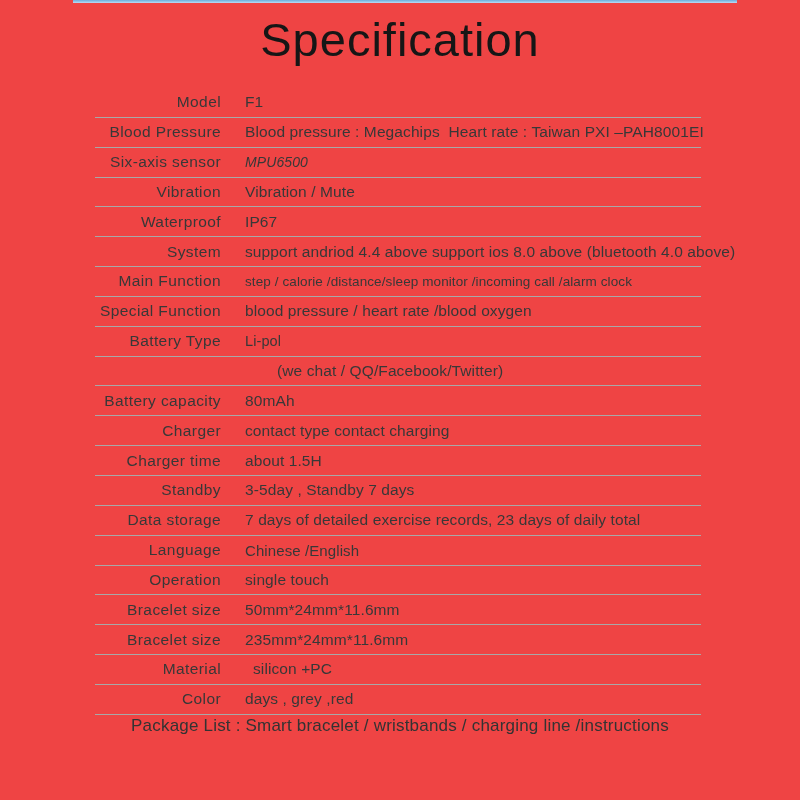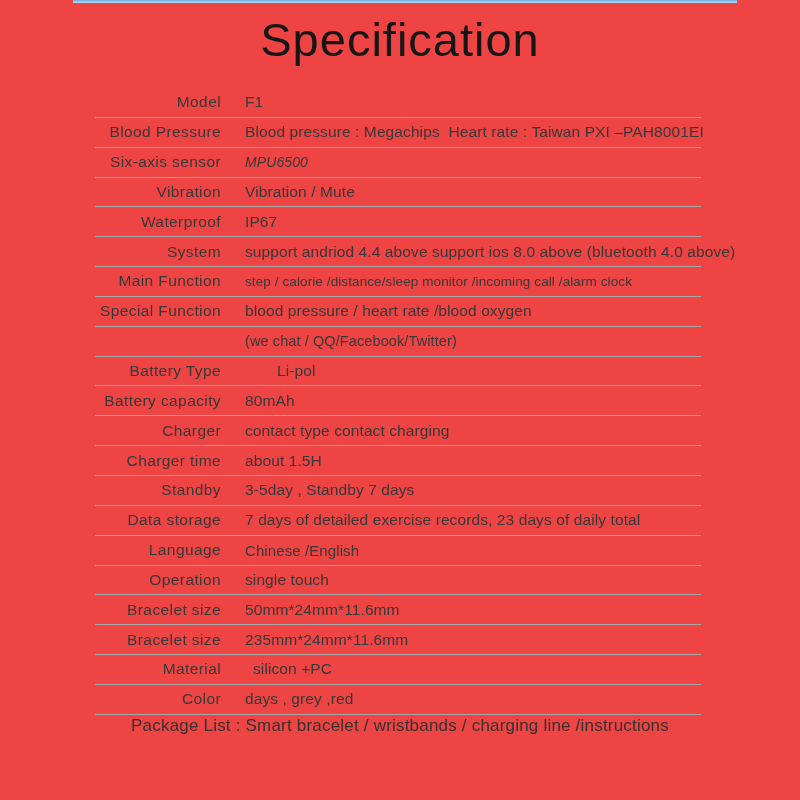--- a/index.html
+++ b/index.html
@@ -117,26 +117,26 @@
       </div>
       <div class="row">
         <div class="label">Main Function</div>
         <div class="value">step / calorie /distance/sleep monitor /incoming call /alarm clock</div>
       </div>
       <div class="row">
         <div class="label">Special Function</div>
         <div class="value">blood pressure / heart rate /blood oxygen</div>
       </div>
       <div class="row">
+        <div class="label">Battery Type</div>
+        <div class="value">Li-pol</div>
+      </div>
+      <div class="row">
         <div class="label"></div>
         <div class="value">(we chat / QQ/Facebook/Twitter)</div>
-      </div>
-      <div class="row">
-        <div class="label">Battery Type</div>
-        <div class="value">Li-pol</div>
       </div>
       <div class="row">
         <div class="label">Battery capacity</div>
         <div class="value">80mAh</div>
       </div>
       <div class="row">
         <div class="label">Charger</div>
         <div class="value">contact type contact charging</div>
       </div>
       <div class="row">

